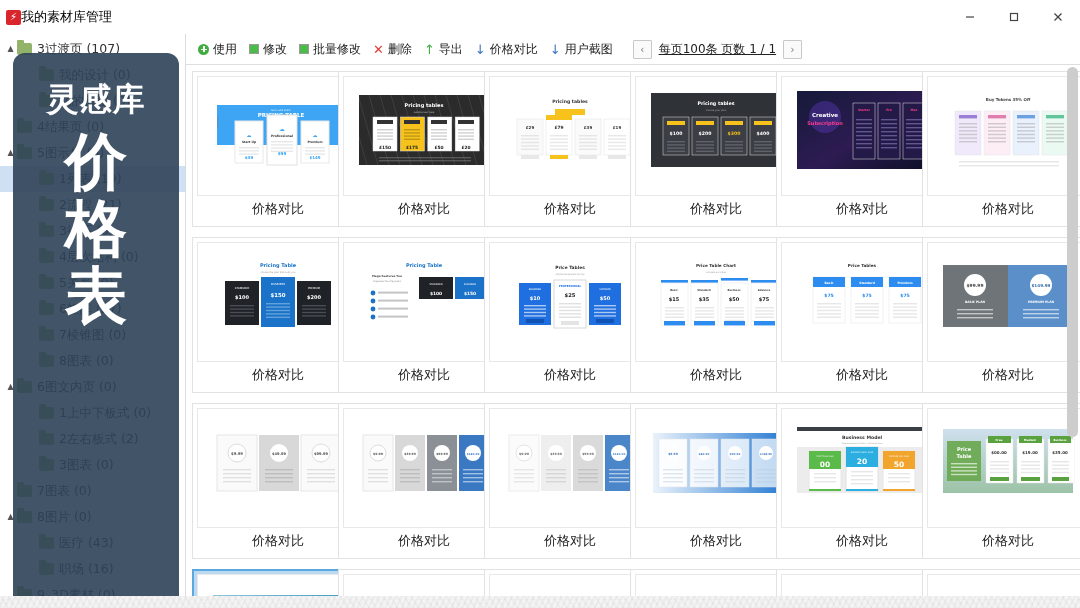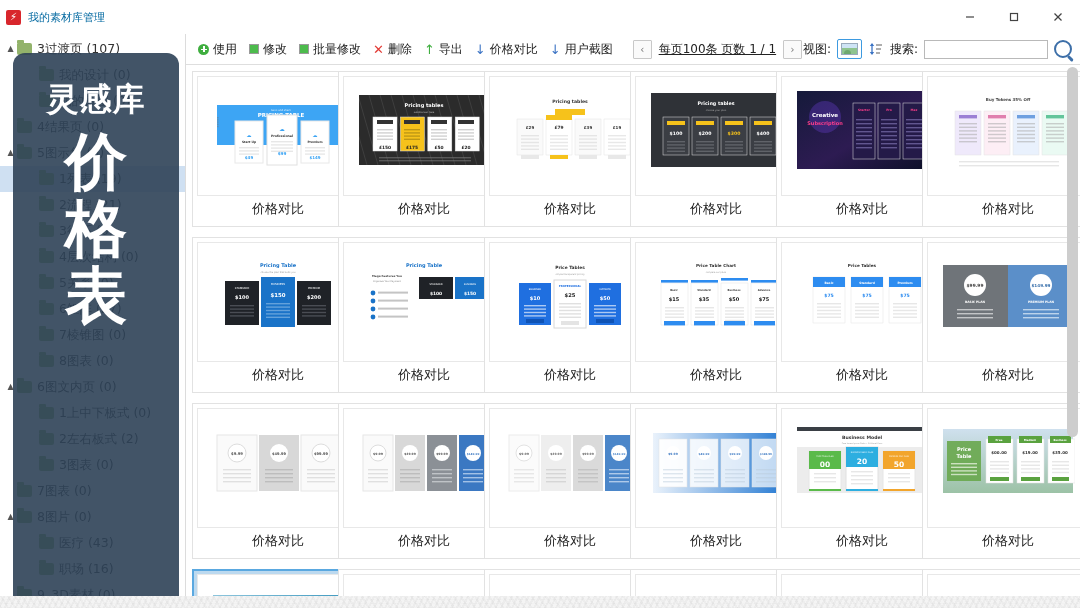--- a/index.html
+++ b/index.html
@@ -34,21 +34,21 @@
     background: transparent;
     position: relative; z-index: 5;
   }
   .app-icon {
     width: 15px; height: 15px; margin-left: 6px; flex: 0 0 15px;
     background: #d8262c; border-radius: 2px;
     display: flex; align-items: center; justify-content: center;
     color: #fff; font-size: 10px; font-weight: bold; line-height: 1;
   }
   .app-title {
-    margin-left: 7px; font-size: 11px; color: #0369a1; white-space: nowrap;
+    font-size: 13px; color: #000000; white-space: nowrap;
   }
   .win-controls { margin-left: auto; display: flex; height: 100%; }
   .win-btn {
     width: 44px; height: 100%;
     display: flex; align-items: center; justify-content: center;
     color: #444; font-size: 13px;
   }
   .win-btn svg { display:block; }
 
   
@@ -407,39 +407,20 @@
           <span class="ic-down">↓</span>
           <span>用户截图</span>
         </div>
 
         <div class="pager">
           <div class="pg-btn">‹</div>
           <div class="pg-label">每页100条 页数 1 / 1</div>
           <div class="pg-btn">›</div>
         </div>
 
-        <div class="tb-right">
-          <span class="tb-lab">视图:</span>
-          <div class="view-btn">
-            <span class="view-thumb"></span>
-          </div>
-          <span class="sort-ico">
-            <svg width="16" height="16" viewBox="0 0 16 16">
-              <line x1="4" y1="3" x2="4" y2="13" stroke="#3b73c4" stroke-width="1.3"></line>
-              <path d="M4 2 L1.8 5 L6.2 5 Z" fill="#3b73c4"></path>
-              <path d="M4 14 L1.8 11 L6.2 11 Z" fill="#3b73c4"></path>
-              <line x1="8" y1="4" x2="14" y2="4" stroke="#9a9a9a" stroke-width="1.6"></line>
-              <line x1="8" y1="8" x2="13" y2="8" stroke="#9a9a9a" stroke-width="1.6"></line>
-              <line x1="8" y1="12" x2="12" y2="12" stroke="#9a9a9a" stroke-width="1.6"></line>
-            </svg>
-          </span>
-          <span class="tb-lab">搜索:</span>
-          <input class="search-box" type="text" placeholder="" style="">
-          <span class="mag"></span>
-        </div>
       </div>
 
       <div class="grid-wrap">
         <div class="grid" id="grid-host">
             <div class="card">
               <div class="card-img">
                 <svg viewBox="0 0 134 106" width="134" height="106">
                   <rect width="134" height="106" fill="#ffffff"></rect>
                   <rect x="6" y="28" width="128" height="40" fill="#3da5f4"></rect>
                   <text x="70" y="34" font-size="2.6" fill="#d9eefd" text-anchor="middle" font-weight="normal" font-family="DejaVu Sans, sans-serif">Save and share</text>

